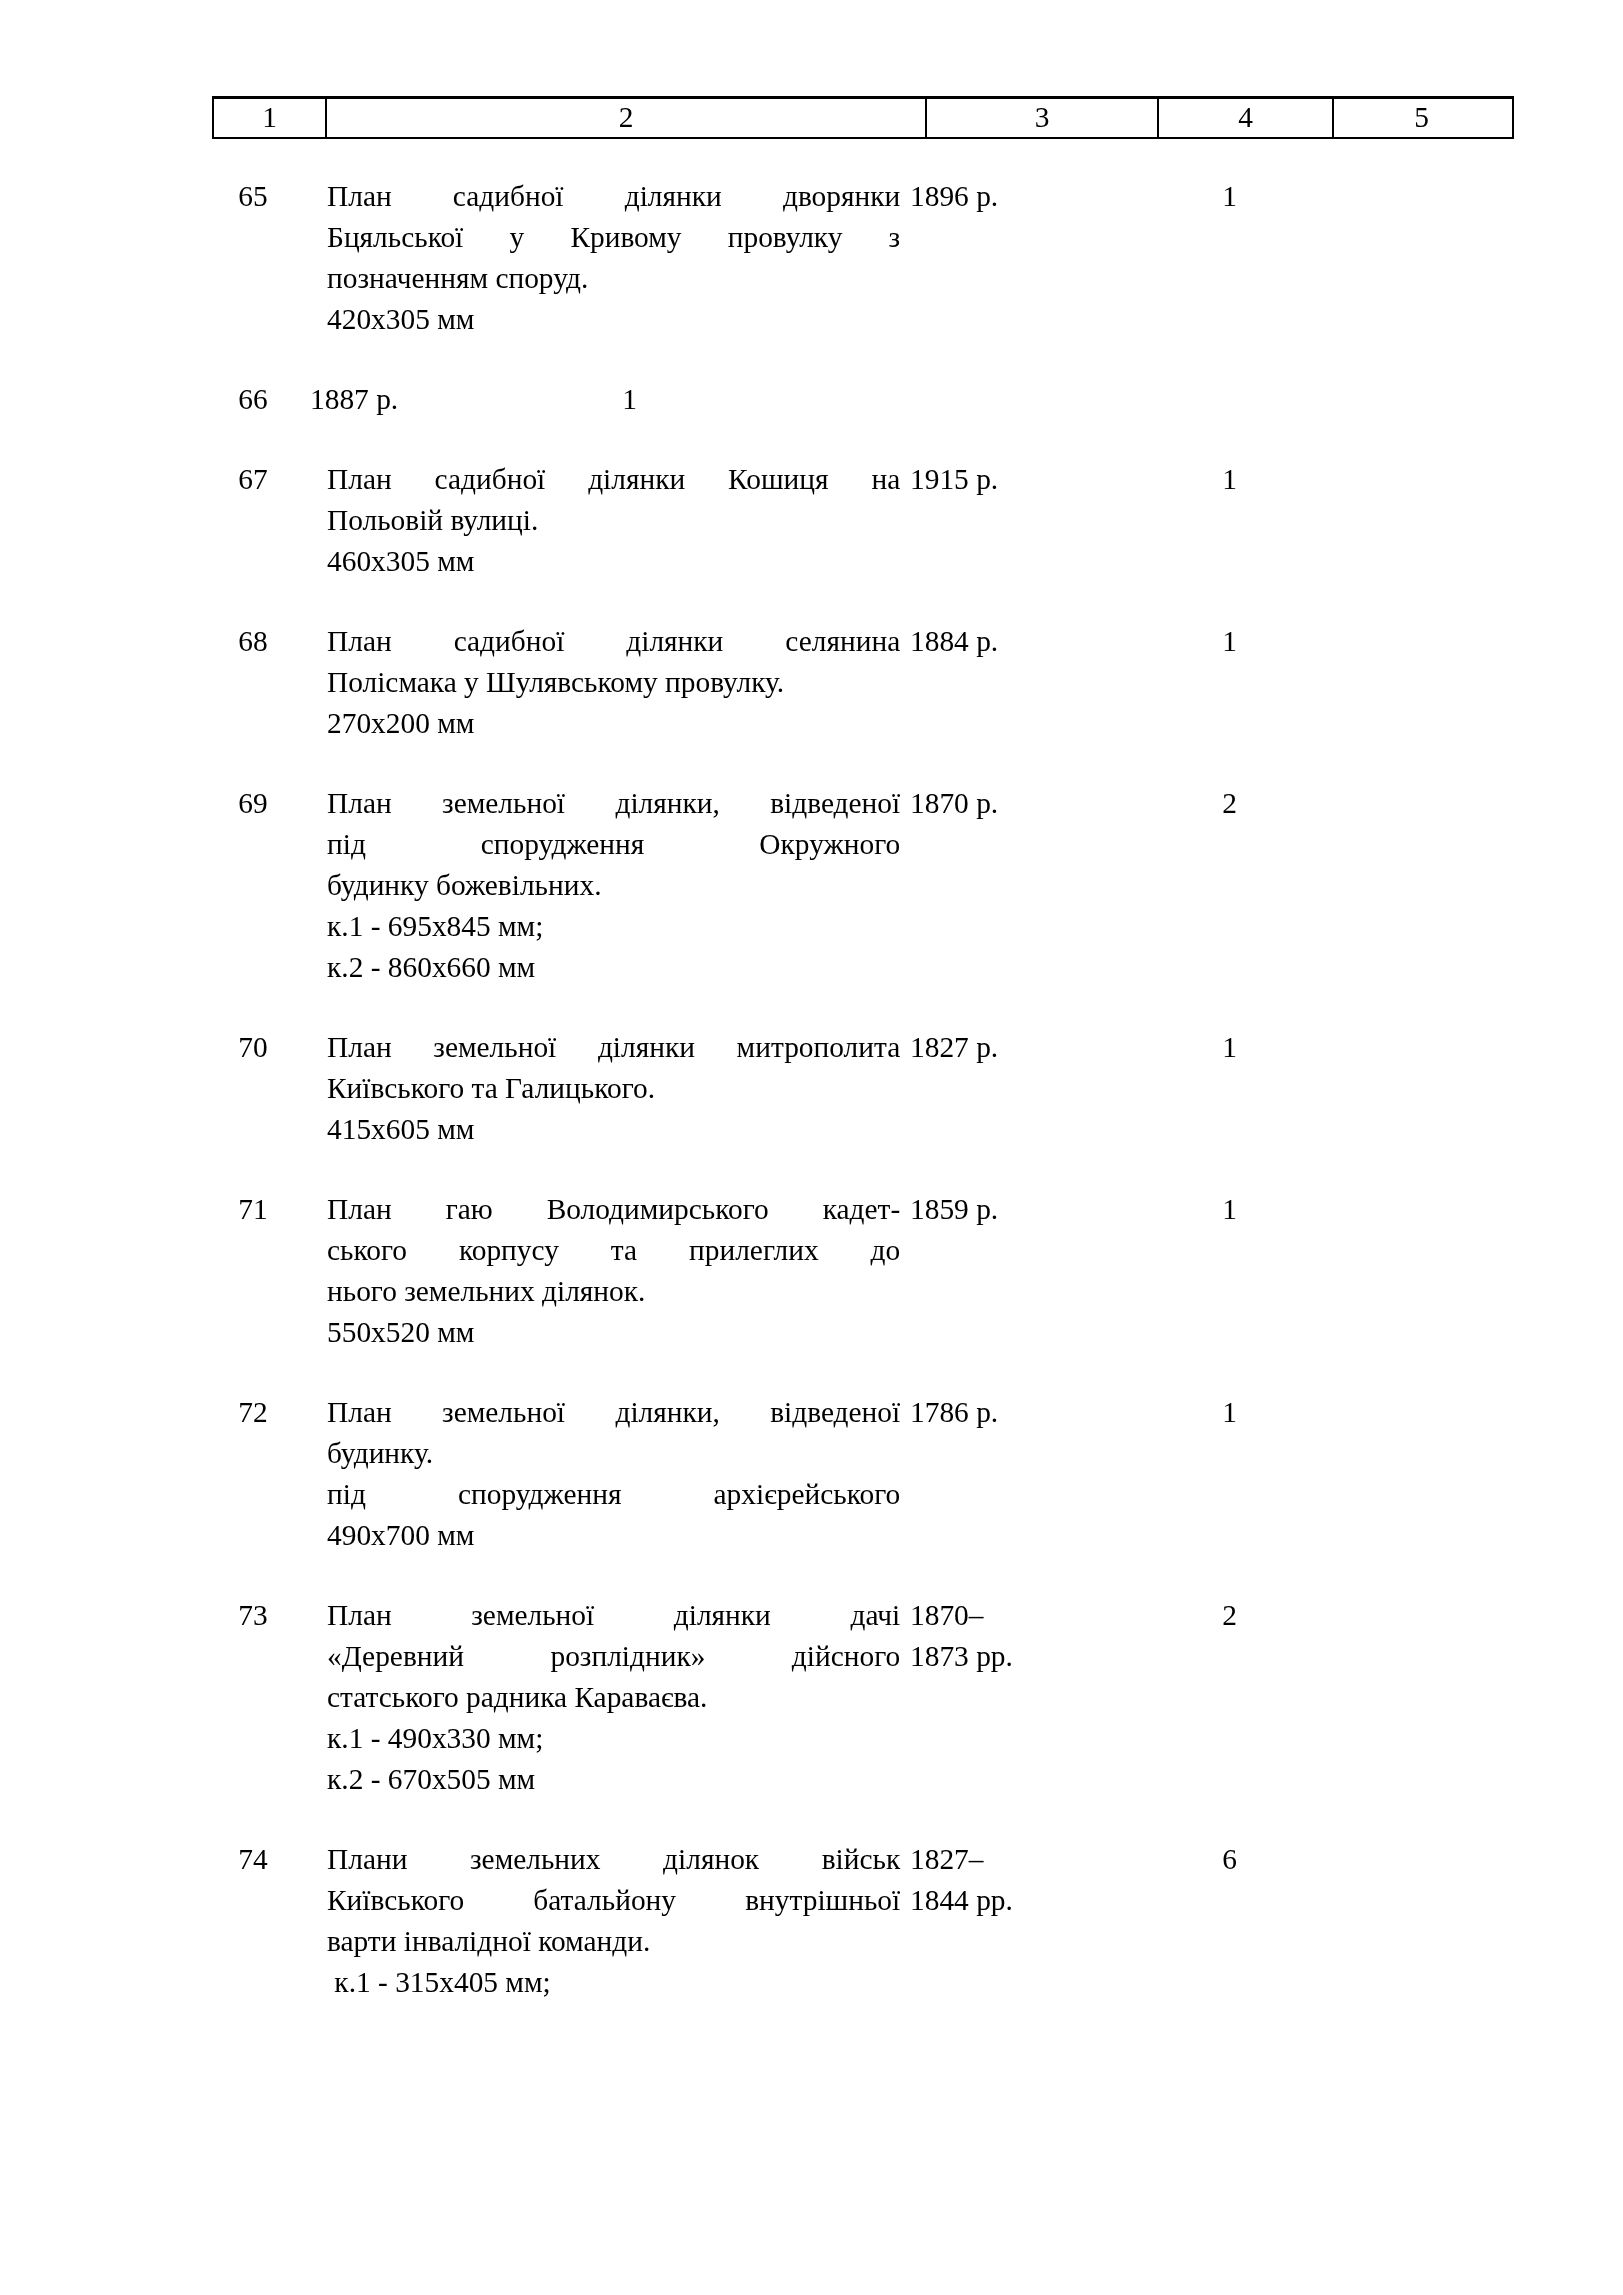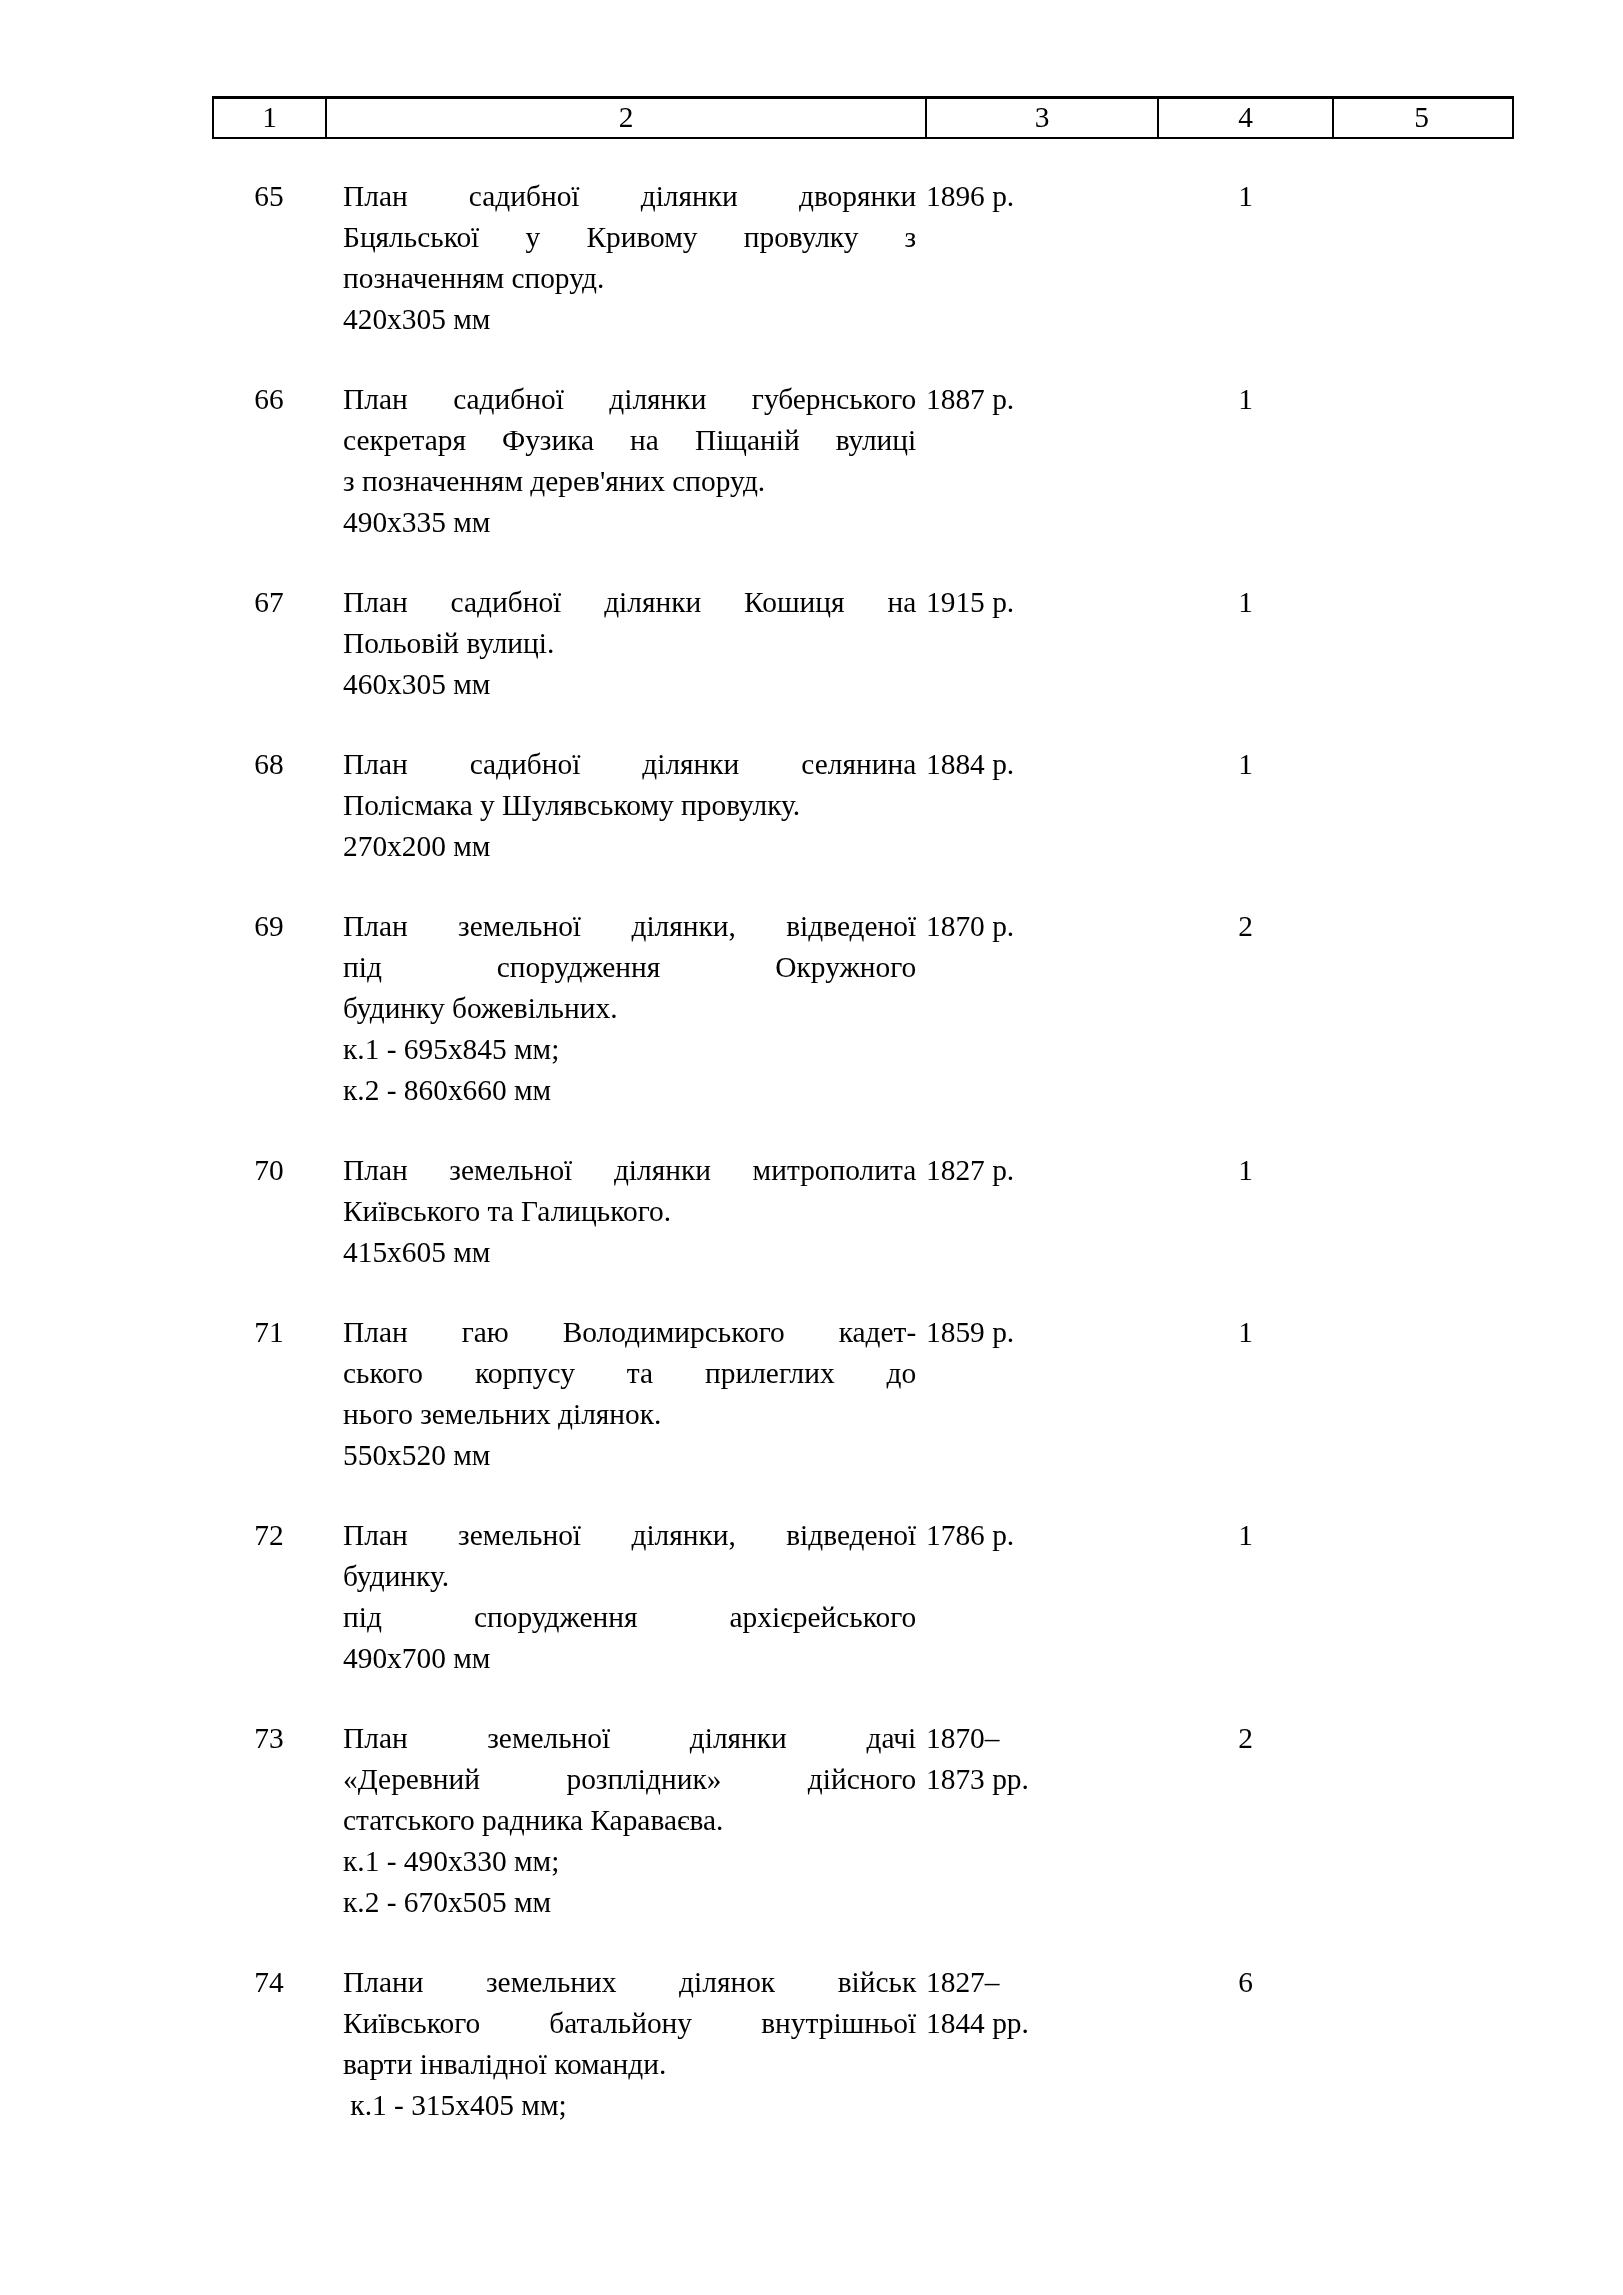--- a/index.html
+++ b/index.html
@@ -32,21 +32,21 @@
     line-height: 36px;
   }
   .hdr .c1 { width: 111px; }
   .hdr .c2 { width: 600px; border-left: 2.6px solid #000; }
   .hdr .c3 { width: 232px; border-left: 2.6px solid #000; }
   .hdr .c4 { width: 175px; border-left: 2.6px solid #000; }
   .hdr .c5 { width: 177px; border-left: 2.6px solid #000; }
   
   .rows {
     position: absolute;
-    left: 212px;
+    left: 196px;
     top: 176px;
     width: 1302px;
     font-size: 29.4px;
     line-height: 41px;
   }
   .row { display: flex; margin-bottom: 39px; }
   .c-no    { width: 114px; text-align: center; flex: none; }
   .c-desc  { width: 600px; box-sizing: border-box; padding-left: 17px; padding-right: 9.8px; flex: none; }
   .c-date  { width: 232px; flex: none; }
   .c-count { width: 175px; text-align: center; flex: none; }
@@ -78,26 +78,20 @@
         </div>
       <div class="c-date">
           <div class="line">1896 р.</div>
         </div>
       <div class="c-count">1</div>
       <div class="c-empty"></div>
     </div>
 
     <div class="row">
       <div class="c-no">66</div>
-      <div class="c-desc">
-          <div class="line j">План садибної ділянки губернського</div>
-          <div class="line j">секретаря Фузика на Піщаній вулиці</div>
-          <div class="line">з позначенням дерев'яних споруд.</div>
-          <div class="line">490х335 мм</div>
-        </div>
       <div class="c-date">
           <div class="line">1887 р.</div>
         </div>
       <div class="c-count">1</div>
       <div class="c-empty"></div>
     </div>
 
     <div class="row">
       <div class="c-no">67</div>
       <div class="c-desc">

